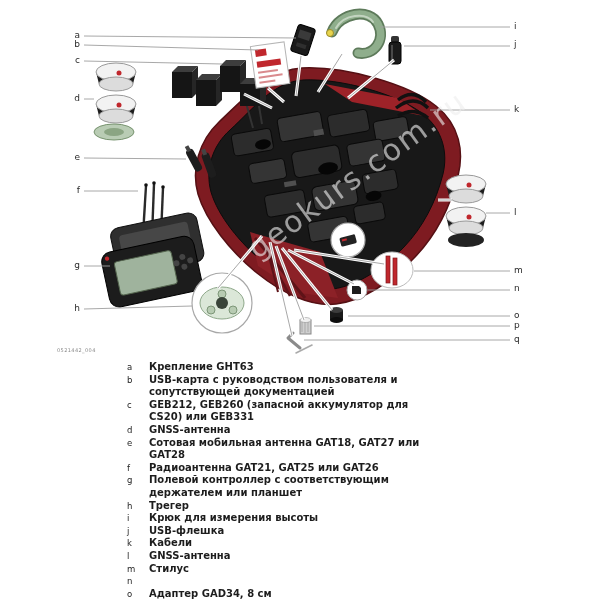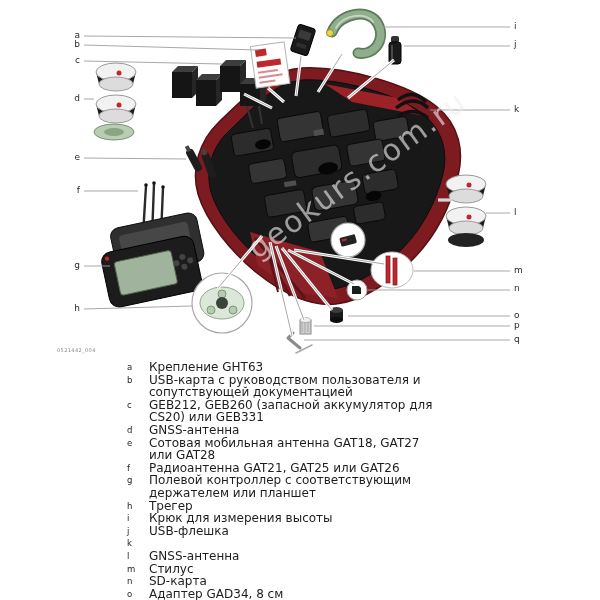--- a/index.html
+++ b/index.html
@@ -8,21 +8,21 @@
   .diagram-svg{position:absolute;top:0;left:0;}
   .co-letter{position:absolute;font-size:9px;line-height:9px;color:#2b2b2b;
              font-family:"DejaVu Sans",sans-serif;}
   .co-left{width:18px;text-align:right;}
   .co-right{width:18px;text-align:left;}
   .figure-id{position:absolute;top:347px;left:57px;font-size:5px;color:#8a8a8a;
              letter-spacing:.4px;transform-origin:left top;}
   .legend{position:absolute;top:361px;left:127px;width:335px;}
   .legend-row{display:flex;align-items:flex-start;}
   .legend-letter{flex:none;width:22px;font-size:8.5px;line-height:12.6px;color:#1d1d1d;}
-  .legend-text{width:292px;font-size:12px;line-height:12.6px;color:#1d1d1d;}
+  .legend-text{width:292px;font-size:10px;line-height:12.6px;color:#1d1d1d;font-weight:bold;}
 </style>
 </head>
 <body>
 
 <div class="page">
 
   <svg class="diagram-svg" width="600" height="360" viewBox="0 0 600 360">
 
     <g>
       <path d="M302,68 C345,66 408,84 436,106 C460,125 464,152 458,176 C450,208 436,235 415,257
@@ -337,32 +337,32 @@
       <div class="legend-row">
         <span class="legend-letter">i</span>
         <span class="legend-text">Крюк для измерения высоты</span>
       </div>
       <div class="legend-row">
         <span class="legend-letter">j</span>
         <span class="legend-text">USB-флешка</span>
       </div>
       <div class="legend-row">
         <span class="legend-letter">k</span>
+        <span class="legend-text">Кабели</span>
       </div>
       <div class="legend-row">
         <span class="legend-letter">l</span>
         <span class="legend-text">GNSS-антенна</span>
       </div>
       <div class="legend-row">
         <span class="legend-letter">m</span>
         <span class="legend-text">Стилус</span>
       </div>
       <div class="legend-row">
         <span class="legend-letter">n</span>
-        <span class="legend-text">SD-карта</span>
       </div>
       <div class="legend-row">
         <span class="legend-letter">o</span>
         <span class="legend-text">Адаптер GAD34, 8 см</span>
       </div>
       <div class="legend-row">
         <span class="legend-letter">p</span>
       </div>
       <div class="legend-row">
         <span class="legend-letter">q</span>

